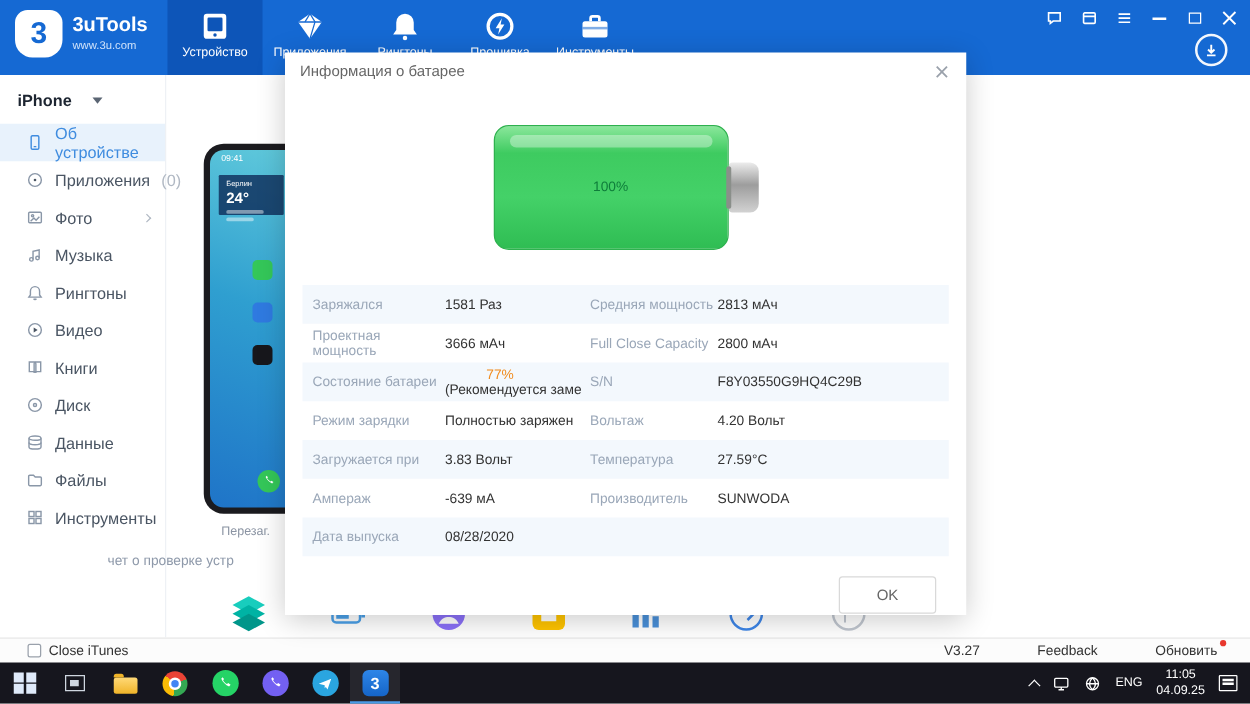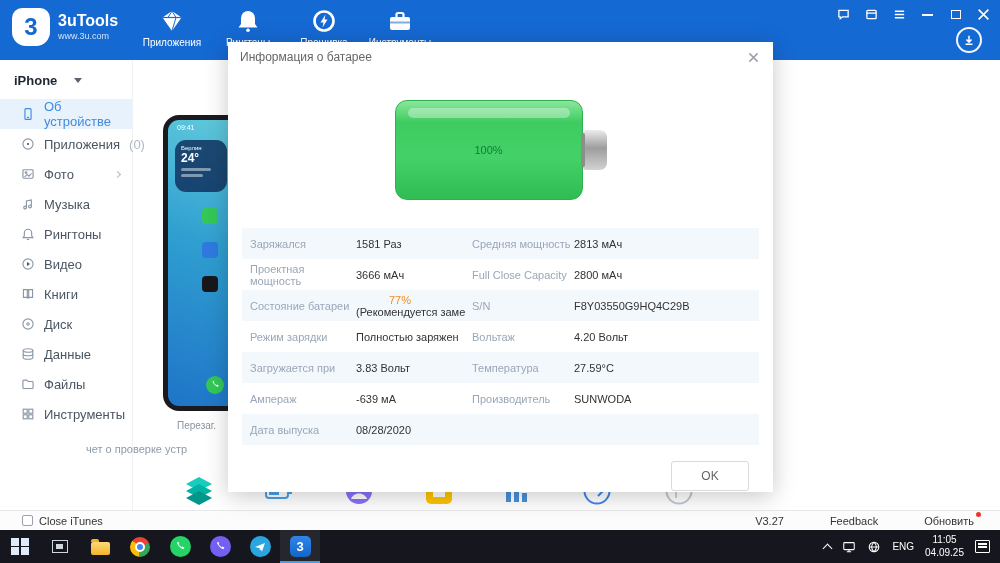--- a/index.html
+++ b/index.html
@@ -38,21 +38,21 @@
   .s-item.active svg { stroke:#3f8cdf; }
   .s-suffix { color:#b0b8c3; }
   .chev-right { margin-left:auto; margin-right:12px; width:5px; height:5px; border-top:1.4px solid #b0b8c3; border-right:1.4px solid #b0b8c3; transform:rotate(45deg); }
 
   
   .content { position:absolute; left:133px; top:60px; width:867px; height:450px; background:#fff; z-index:4; overflow:hidden; }
   .phone { position:absolute; left:30px; top:55px; width:100px; height:296px; background:#1b1b1f; border-radius:16px; padding:5px; }
   .phone-screen { position:relative; width:100%; height:100%; border-radius:11px; overflow:hidden;
                   background:linear-gradient(200deg,#63ccdc 0%,#2f9fd0 45%,#1f74c8 100%); }
   .p-time { position:absolute; left:9px; top:4px; color:#fff; font-size:7px; }
-  .weather { position:absolute; left:7px; top:20px; width:52px; height:52px; background:rgba(12,38,84,.78); border-radius:11px; padding:5px 6px; color:#fff; }
+  .weather { position:absolute; left:7px; top:20px; width:52px; height:32px; background:rgba(12,38,84,.78); border-radius:1px; padding:5px 6px; color:#fff; }
   .w-city { font-size:6px; }
   .w-temp { font-size:12px; font-weight:bold; }
   .w-line { width:30px; height:3px; background:rgba(255,255,255,.45); border-radius:2px; margin-top:3px; }
   .app-ic { position:absolute; width:16px; height:16px; border-radius:4px; }
   .dock-phone { position:absolute; left:38px; bottom:12px; width:18px; height:18px; border-radius:50%; background:#34c759; display:grid; place-items:center; }
   .dock-phone svg { width:10px; height:10px; fill:#fff; }
   .phone-caption { position:absolute; left:44px; top:360px; font-size:10px; color:#8b94a3; }
   .bottom-note { position:absolute; left:86px; top:443px; font-size:11px; color:#8e99aa; z-index:7; }
   .icons-row { position:absolute; left:0; top:476px; width:1000px; z-index:5; }
   .cicon { position:absolute; width:30px; height:30px; display:grid; place-items:center; }
@@ -126,20 +126,28 @@
   <header class="topbar">
     <div class="brand">
       <div class="logo">3</div>
       <div>
         <div class="brand-name">3uTools</div>
         <div class="brand-url">www.3u.com</div>
       </div>
     </div>
 
     <nav class="tabs">
+      <div class="tab active">
+        <svg viewBox="0 0 26 26">
+            <rect x="4" y="3" width="18" height="20" rx="2.5" fill="#fff"></rect>
+            <rect x="7" y="6" width="12" height="11" rx="1" fill="#0d55b8"></rect>
+            <circle cx="13" cy="20" r="1.4" fill="#0d55b8"></circle>
+          </svg>
+        <span class="tab-label">Устройство</span>
+      </div>
       <div class="tab">
         <svg viewBox="0 0 26 26">
             <polygon points="13,3 22.5,9.5 13,23 3.5,9.5" fill="#fff"></polygon>
             <polyline points="3.5,9.5 22.5,9.5" stroke="#1569d3" stroke-width="1.2" fill="none"></polyline>
             <polyline points="9,9.5 13,3 17,9.5 13,23" stroke="#1569d3" stroke-width="1" fill="none"></polyline>
           </svg>
         <span class="tab-label">Приложения</span>
       </div>
       <div class="tab">
         <svg viewBox="0 0 26 26">

